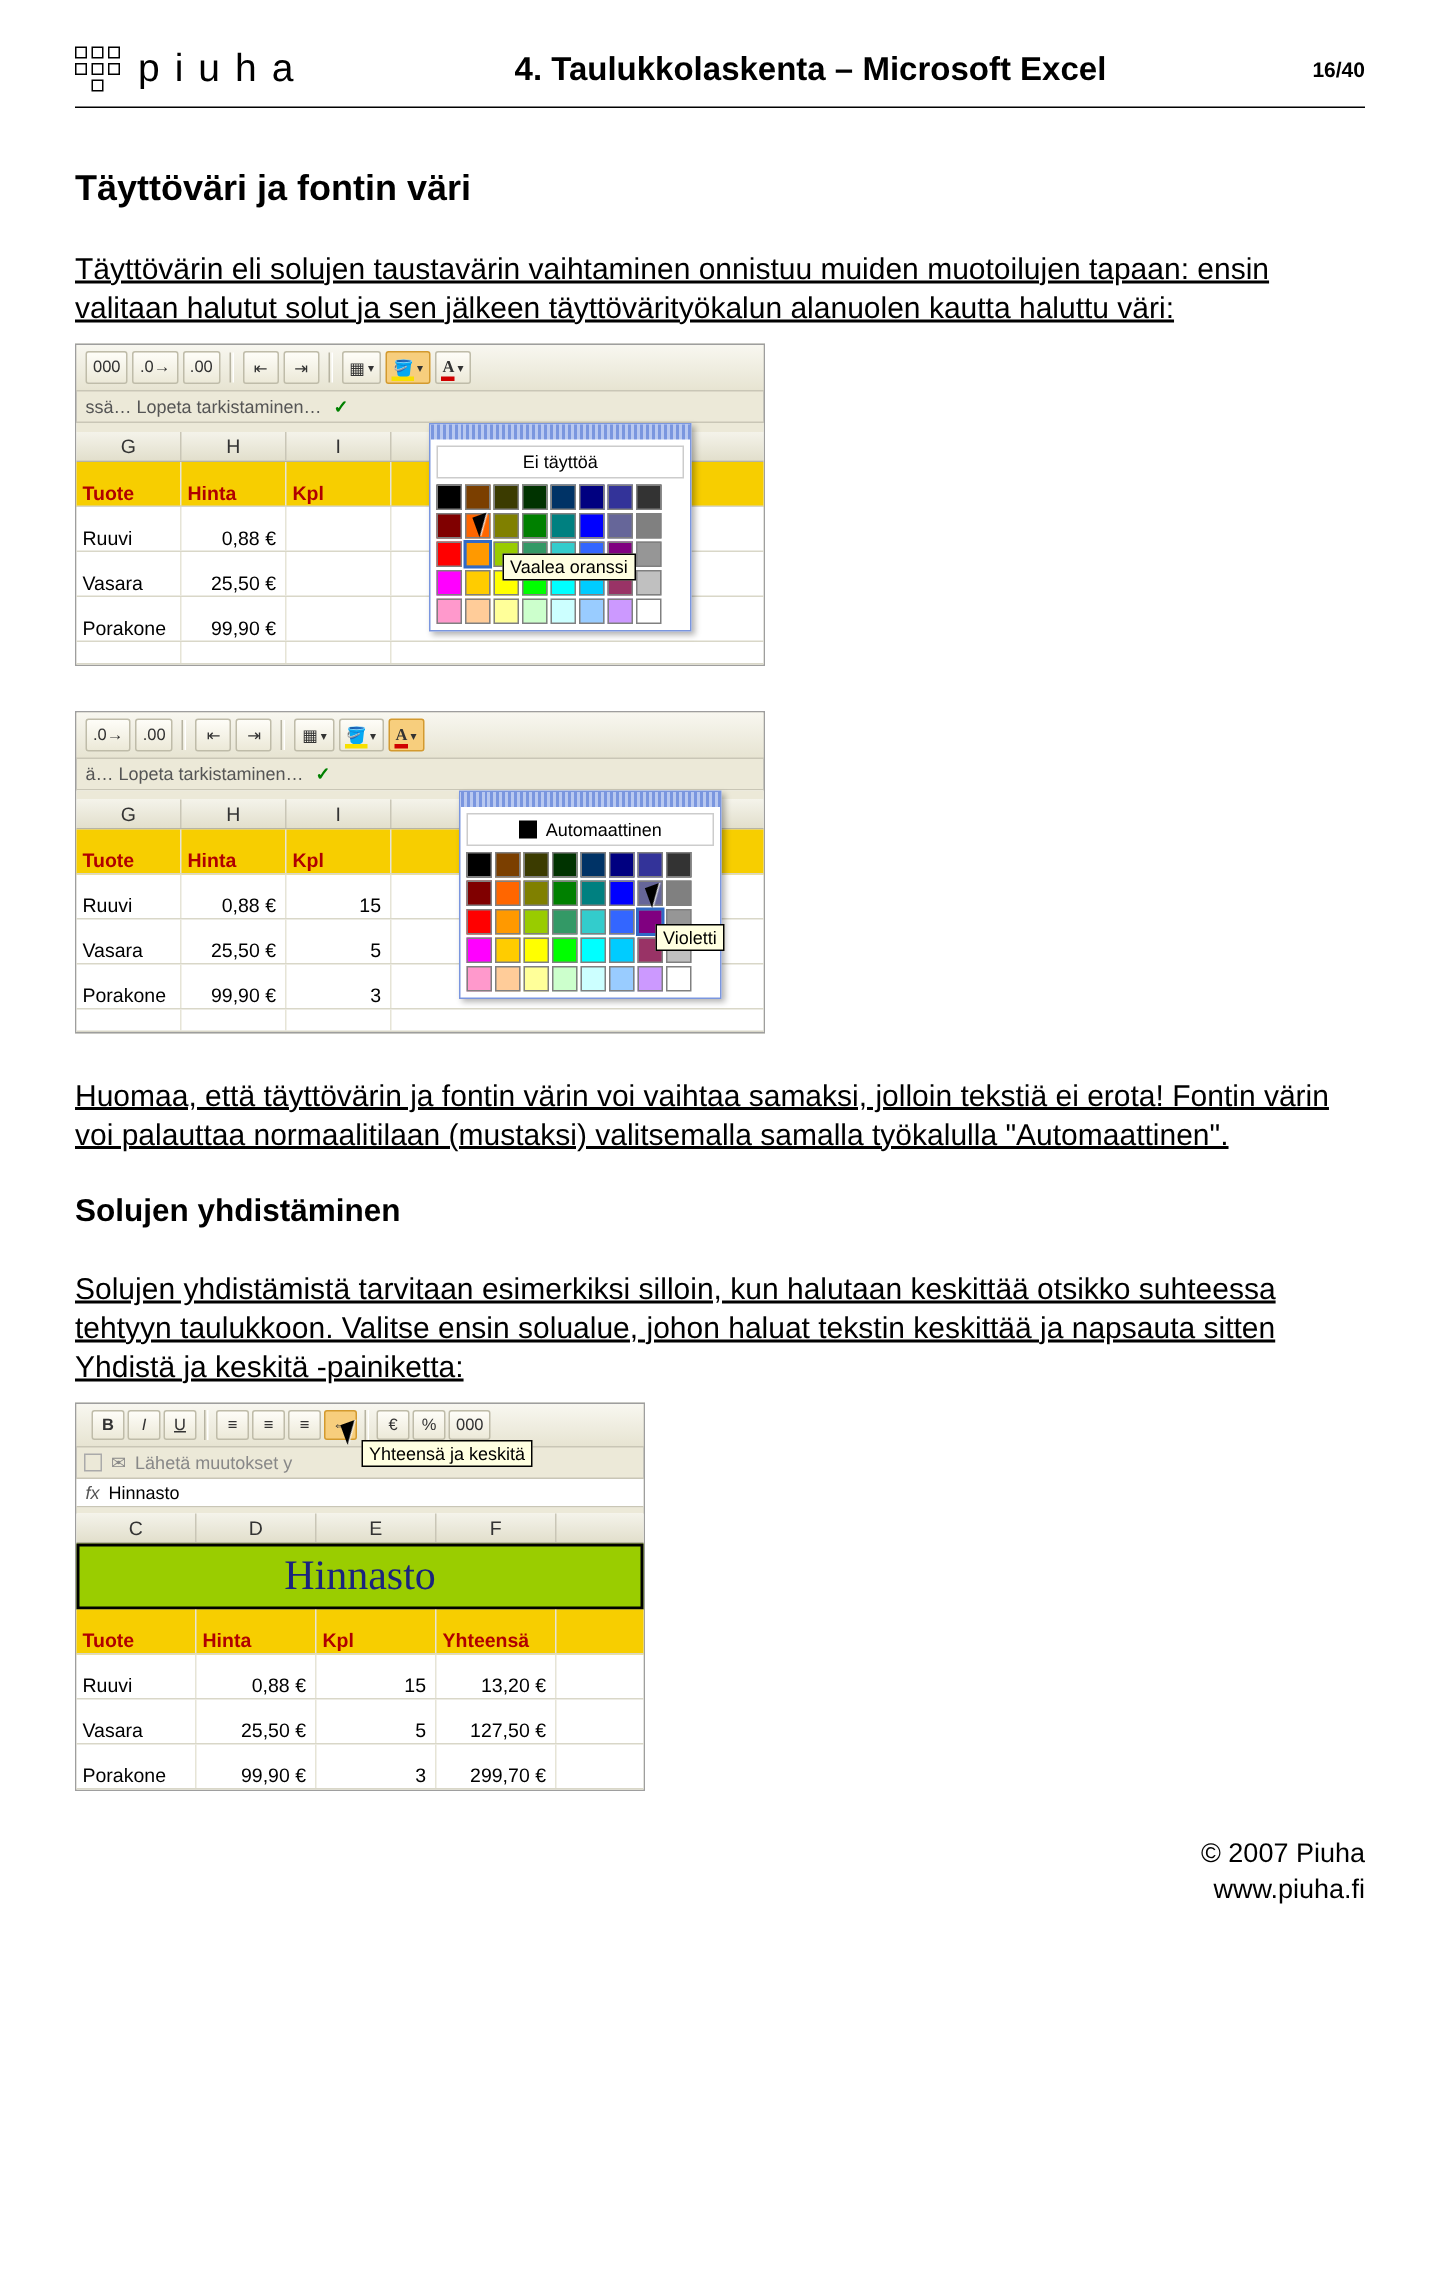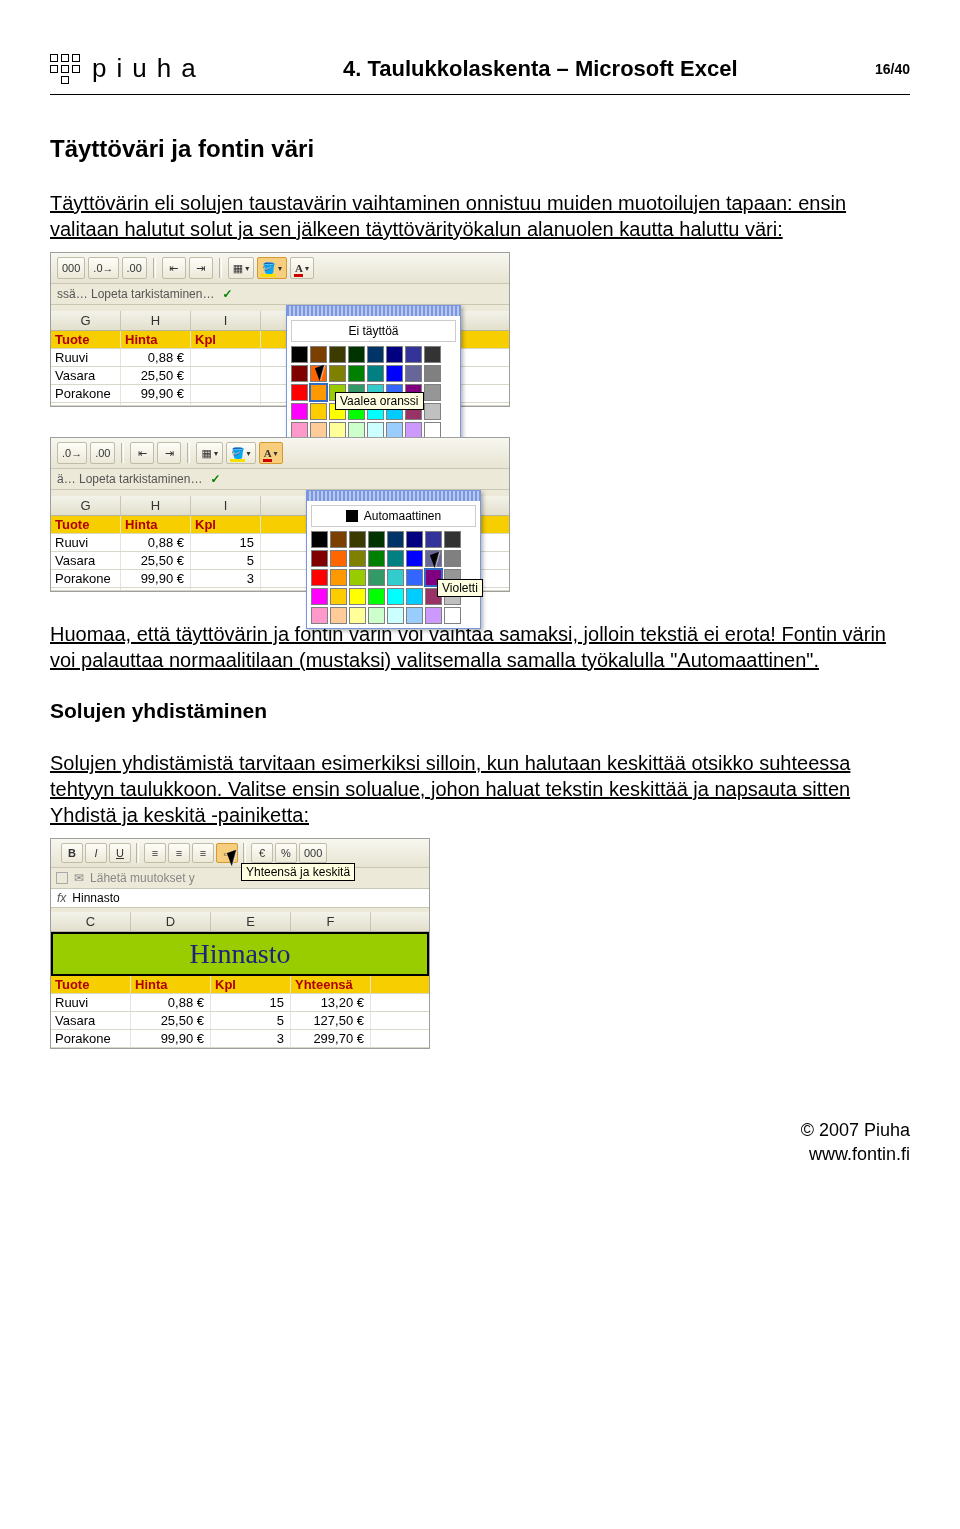--- a/index.html
+++ b/index.html
@@ -11,21 +11,20 @@
     width: 960px;
   }
   .page {
     padding: 30px 50px 40px 50px;
   }
   .header-row {
     display: flex;
     align-items: center;
     justify-content: space-between;
     margin-bottom: 6px;
-    margin-top: 23px;
   }
   .header-left {
     display: flex;
     align-items: center;
     gap: 12px;
   }
   .logo-boxes {
     display: grid;
     grid-template-columns: repeat(3, 8px);
     grid-template-rows: repeat(3, 8px);
@@ -109,21 +108,21 @@
     flex:0 0 70px;
     text-align:center;
     border-right:1px solid #c9c6b6;
     padding:2px 0;
     font-weight:normal;
     color:#333;
   }
   .grid .row { display:flex; border-bottom:1px solid #d9d7c8; }
   .grid .row div {
     flex:0 0 70px;
-    padding:1px 6px 1px 4px;
+    padding:13px 6px 1px 4px;
     border-right:1px solid #e6e4d6;
     white-space:nowrap;
     overflow:hidden;
   }
   .grid .row.hdr {
     background:#f7ce00;
     color:#b00000;
     font-weight:bold;
   }
   .grid .row div.right { text-align:right; }
@@ -214,21 +213,21 @@
     padding:4px 0;
     font-family:'Times New Roman', serif;
     border:2px solid #000;
   }
   .grid3 .colhead div { flex:0 0 80px; }
   .grid3 .row div { flex:0 0 80px; }
 
   .footer {
     text-align:right;
     font-size:18px;
-    margin-top:70px;
+    margin-top:30px;
     line-height:1.3;
   }
 </style>
 </head>
 <body>
 
 <div class="page">
 
   <div class="header-row">
     <div class="header-left">
@@ -546,15 +545,15 @@
           <div>Porakone</div>
           <div class="right">99,90 €</div>
           <div class="right">3</div>
           <div class="right">299,70 €</div>
         </div>
     </div>
   </div>
 
   <div class="footer">
     <div>© 2007 Piuha</div>
-    <div>www.fontin.fi</div>
+    <div>www.piuha.fi</div>
   </div>
 </div>
 
 </body></html>

